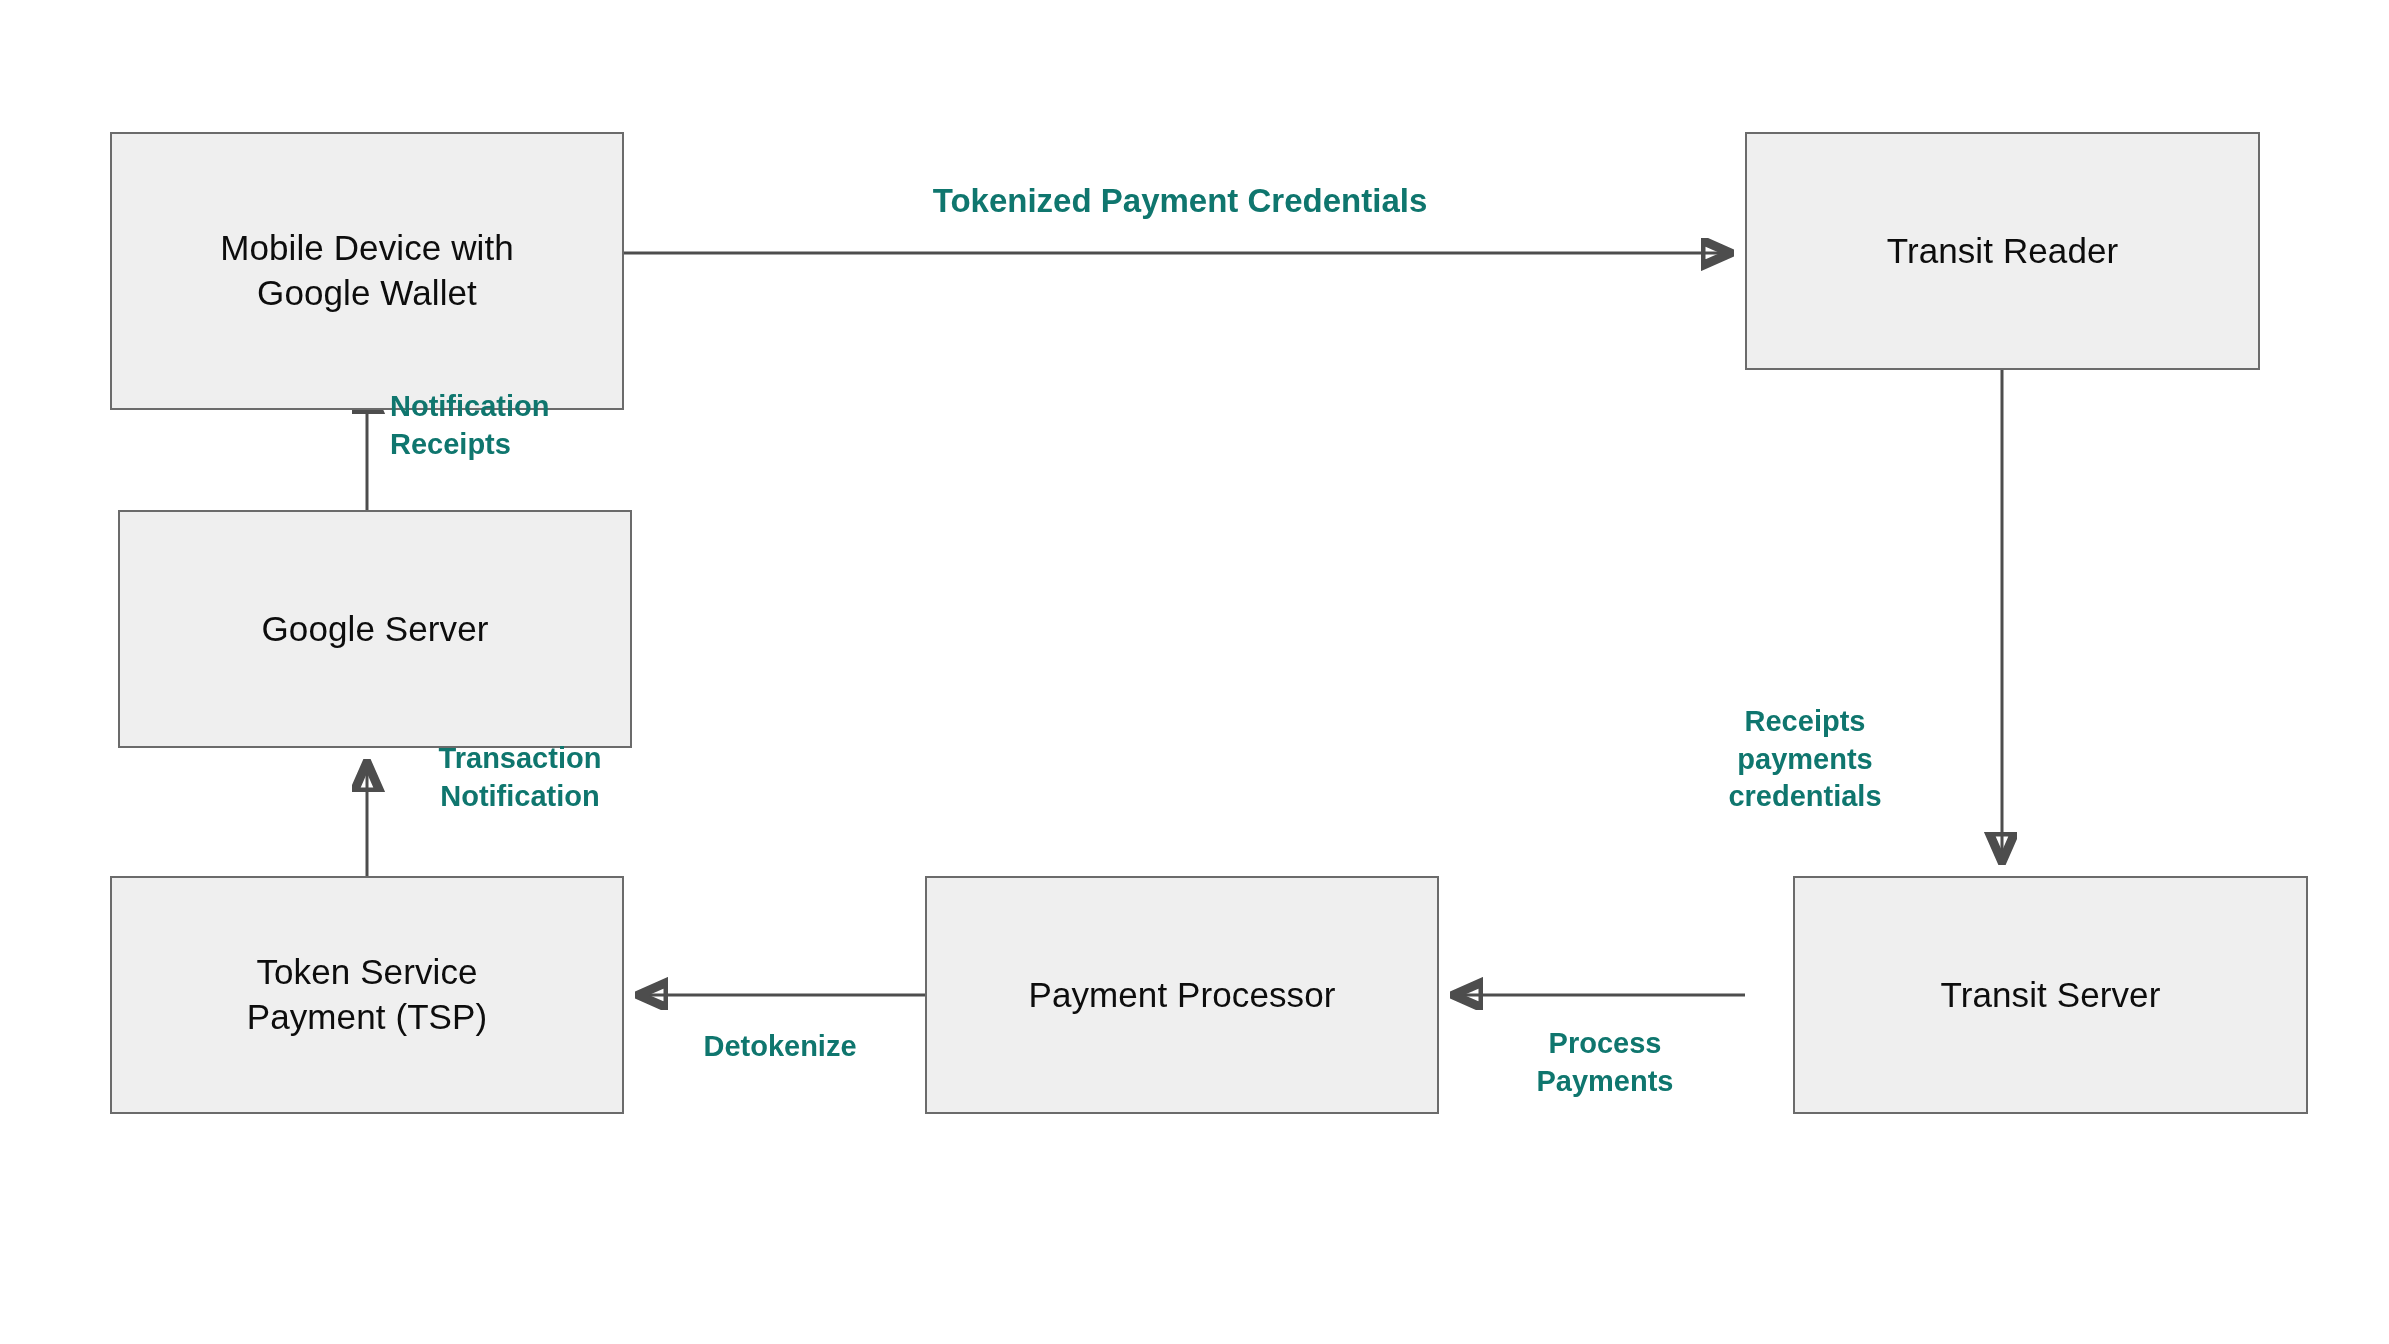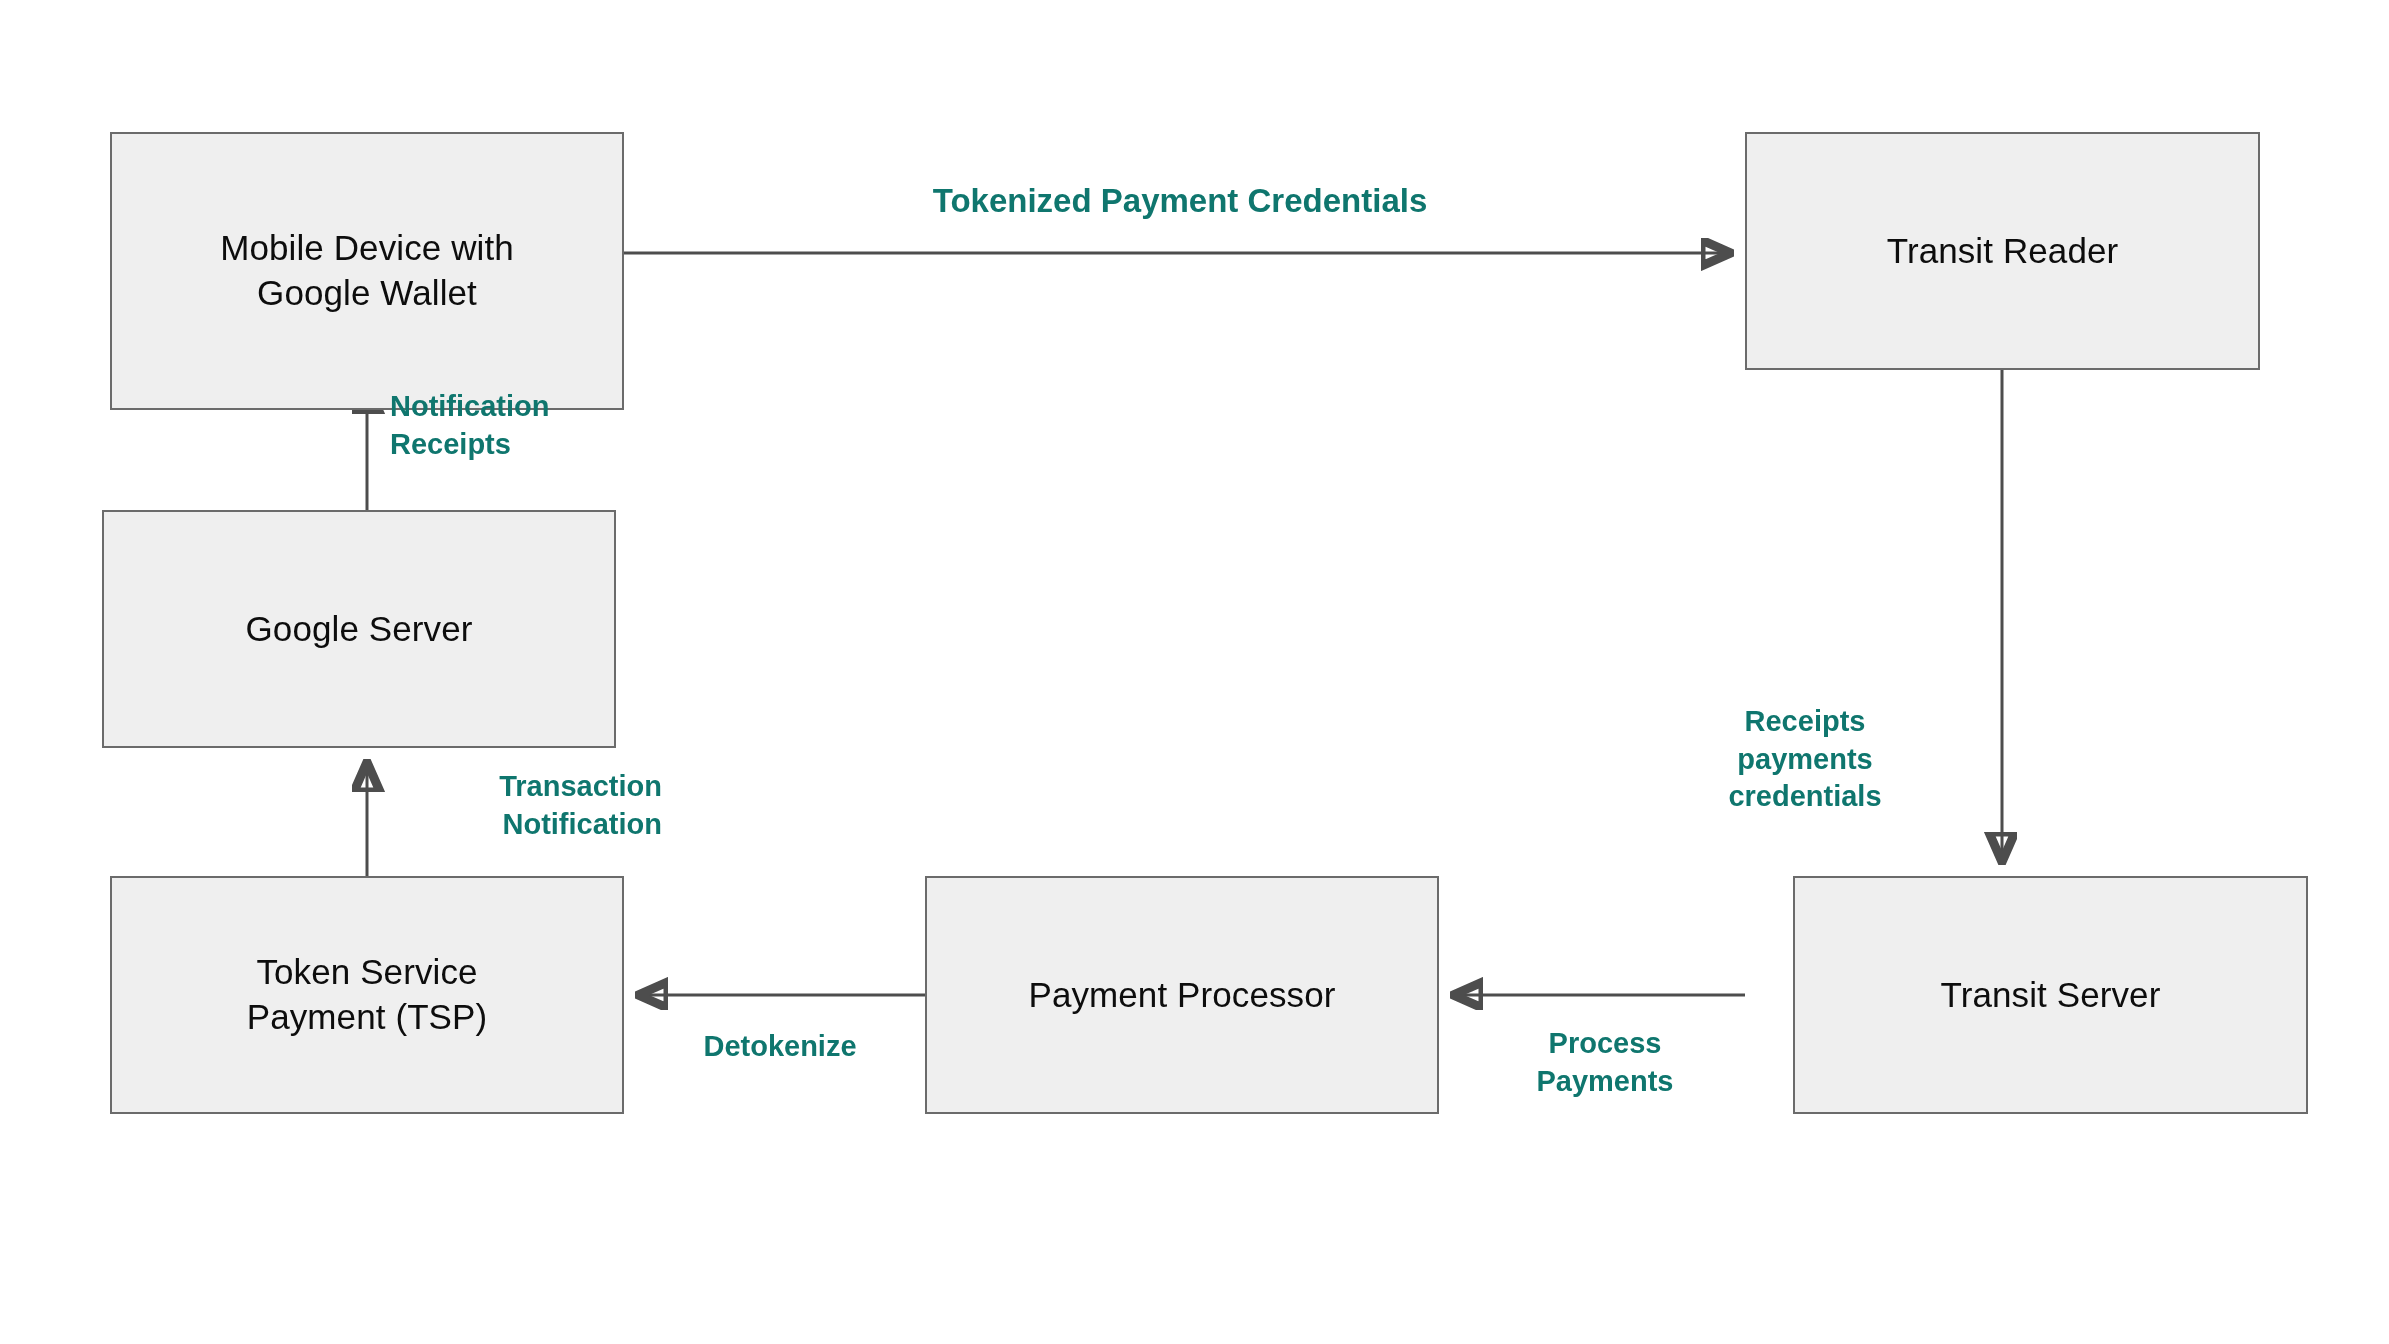--- a/index.html
+++ b/index.html
@@ -86,21 +86,21 @@
 
   <div class="node" style="left:110px; top:132px; width:514px; height:278px;">
     <span>Mobile Device with
 Google Wallet</span>
   </div>
 
   <div class="node" style="left:1745px; top:132px; width:515px; height:238px;">
     <span>Transit Reader</span>
   </div>
 
-  <div class="node" style="left:102px; top:510px; width:514px; height:238px;">
+  <div class="node" style="left:118px; top:510px; width:514px; height:238px;">
     <span>Google Server</span>
   </div>
 
   <div class="node" style="left:110px; top:876px; width:514px; height:238px;">
     <span>Token Service
 Payment (TSP)</span>
   </div>
 
   <div class="node" style="left:925px; top:876px; width:514px; height:238px;">
     <span>Payment Processor</span>
@@ -115,19 +115,19 @@
 
   <div class="edge-label" style="left:1650px; top:703px; width:310px;">Receipts
 payments
 credentials</div>
 
   <div class="edge-label" style="left:1480px; top:1025px; width:250px;">Process
 Payments</div>
 
   <div class="edge-label" style="left:640px; top:1028px; width:280px;">Detokenize</div>
 
-  <div class="edge-label" style="left:390px; top:768px; width:260px; text-align:right;margin-left:12px;">Transaction
+  <div class="edge-label" style="left:390px; top:740px; width:260px; text-align:center;">Transaction
 Notification</div>
 
   <div class="edge-label" style="left:390px; top:388px; width:260px; text-align:left;">Notification
 Receipts</div>
 
 </div>
 
 </body></html>

